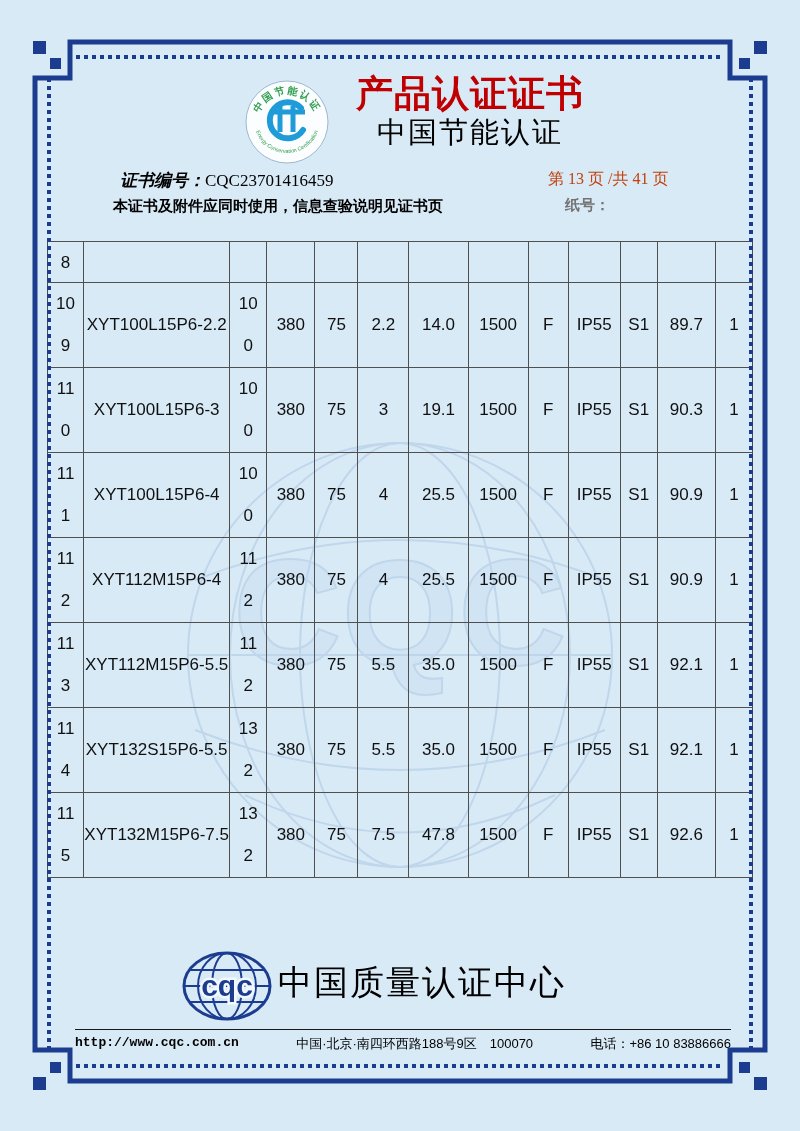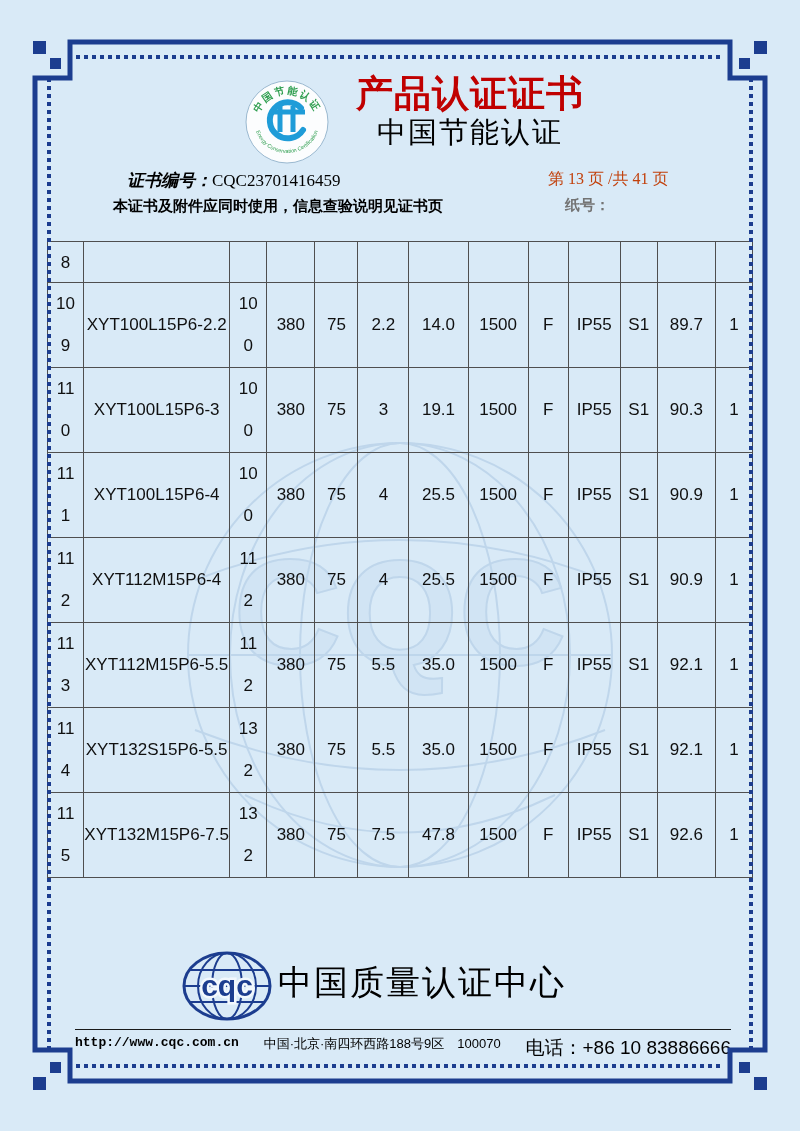--- a/index.html
+++ b/index.html
@@ -11,21 +11,21 @@
   
   #border-svg{position:absolute; left:0; top:0; z-index:6; pointer-events:none;}
   
   #watermark{position:absolute; left:185px; top:440px; z-index:1; opacity:.55; pointer-events:none;}
   
   #energy-logo{position:absolute; left:245px; top:80px; z-index:3;}
   .title-block{position:absolute; left:340px; top:74px; width:260px; text-align:center; z-index:3;}
   .cert-title{font-size:37px; font-weight:bold; color:#c00000; letter-spacing:1px; line-height:40px; white-space:nowrap;}
   .cert-subtitle{font-size:29px; color:#000; letter-spacing:2px; line-height:36px; white-space:nowrap;}
   .certno-line{position:absolute; left:120px; top:169px; z-index:3;
-    font-family:"Liberation Serif", serif; font-size:17px; color:#000; white-space:nowrap;margin-left:7px;}
+    font-family:"Liberation Serif", serif; font-size:17px; color:#000; white-space:nowrap;}
   .certno-line .lbl{font-style:italic; font-weight:bold;}
   .page-info{position:absolute; left:548px; top:169px; z-index:3;
     font-family:"Liberation Serif", serif; font-size:16px; color:#c2410c; white-space:nowrap;}
   .usage-note{position:absolute; left:113px; top:197px; z-index:3;
     font-size:15px; font-weight:bold; color:#000; white-space:nowrap;}
   .paper-no{position:absolute; left:565px; top:196px; z-index:3;
     font-size:15px; font-weight:bold; color:#737373; white-space:nowrap;}
   
   #spec-table{
     position:absolute; left:47px; top:241px; z-index:2;
@@ -45,21 +45,21 @@
   #spec-table td:nth-child(2){white-space:nowrap;}
   
   #cqc-logo{position:absolute; left:181px; top:948px; z-index:3;}
   .org-name{position:absolute; left:278px; top:960px; z-index:3;
     font-size:34px; color:#000; letter-spacing:2px; white-space:nowrap; font-weight:500;text-align:right;}
   .footer-rule{position:absolute; left:75px; top:1029px; width:656px; height:1px; background:#1a1a1a; z-index:3;}
   .footer-bar{position:absolute; left:75px; top:1035px; width:656px; z-index:3;
     display:flex; justify-content:space-between; align-items:flex-start;}
   .footer-bar .site{font-family:"Liberation Mono", monospace; font-size:13px; font-weight:bold; color:#000;}
   .footer-bar .addr{font-size:13px; color:#000000;text-align:center;}
-  .footer-bar .tel{font-size:19px; color:#000;}
+  .footer-bar .tel{font-size:13px; color:#000;}
 </style>
 </head>
 <body>
 
 <div id="page">
 
   <svg id="watermark" width="430" height="430" viewBox="0 0 430 430">
     <g fill="none" stroke="#aac6e2" stroke-width="2">
       <circle cx="215" cy="215" r="212"></circle>
       <ellipse cx="215" cy="215" rx="100" ry="212"></ellipse>

